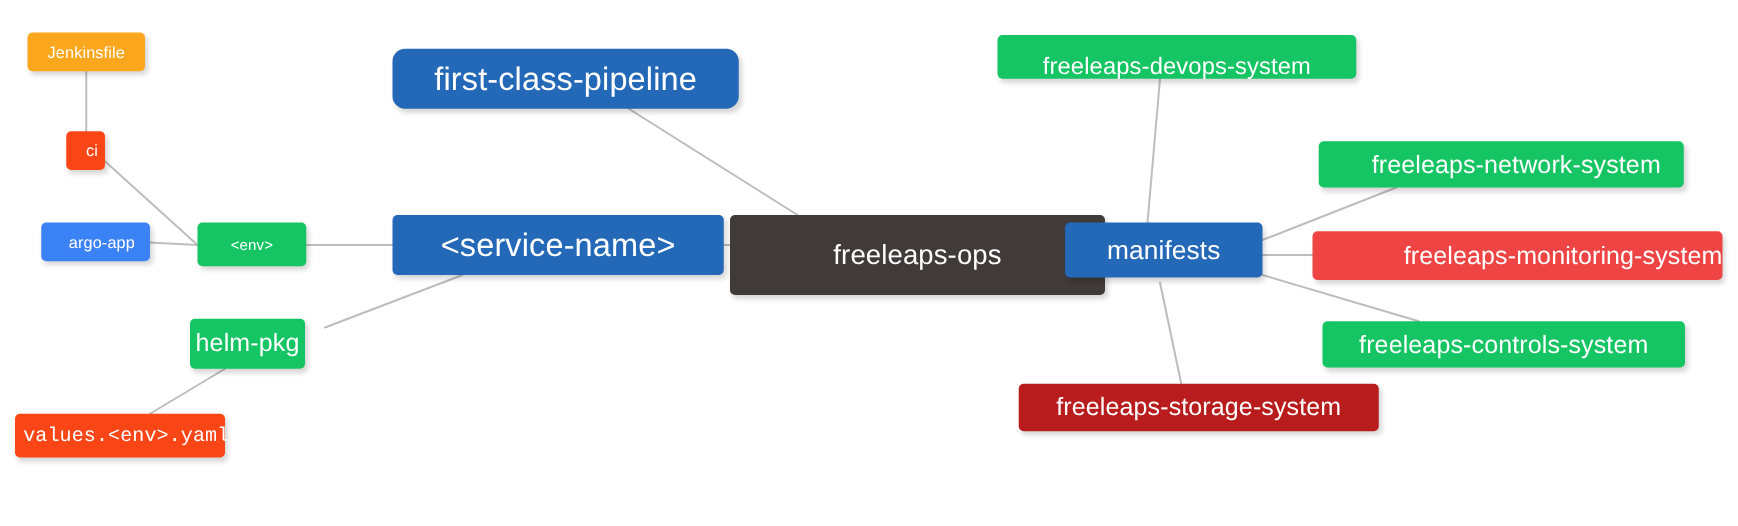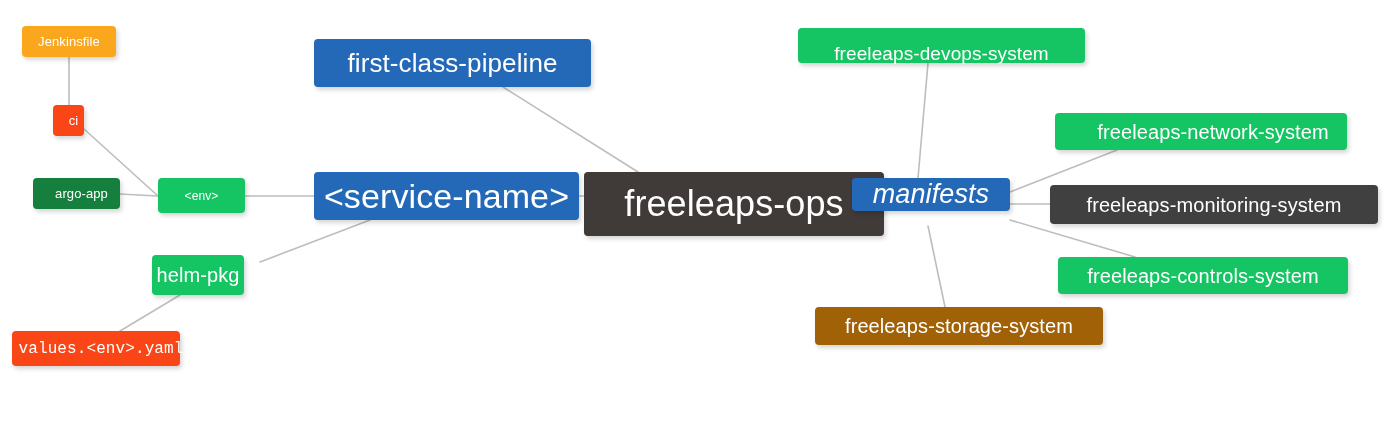--- a/index.html
+++ b/index.html
@@ -67,53 +67,53 @@
       <line x1="1010" y1="220" x2="1135" y2="257" stroke="#bdbdbd" stroke-width="1.6" stroke-linecap="round"></line>
       <line x1="928" y1="226" x2="945" y2="307" stroke="#bdbdbd" stroke-width="1.6" stroke-linecap="round"></line>
     </svg>
   <div id="node-layer">
       <div class="node n-orange" style="left: 22px; top: 26px; width: 94px; height: 31px; font-size: 13px; background: rgb(251, 167, 29);">
         <span>Jenkinsfile</span>
       </div>
       <div class="node n-red" style="left: 53px; top: 105px; width: 31px; height: 31px; font-size: 13px; background: rgb(250, 70, 22);">
         <span>ci</span>
       </div>
-      <div class="node n-red" style="left: 33px; top: 178px; width: 87px; height: 31px; font-size: 13px; background: #15803d; text-align: center;">
+      <div class="node n-red" style="left: 33px; top: 178px; width: 87px; height: 31px; font-size: 13px; background: #3b82f6; text-align: center;">
         <span>argo-app</span>
       </div>
       <div class="node n-green" style="left: 158px; top: 178px; width: 87px; height: 35px; font-size: 12px; background: rgb(21, 196, 98);">
         <span>&lt;env&gt;</span>
       </div>
       <div class="node n-green" style="left: 152px; top: 255px; width: 92px; height: 40px; font-size: 20px; background: rgb(21, 196, 98);">
         <span>helm-pkg</span>
       </div>
       <div class="node n-red" style="left: 12px; top: 331px; width: 168px; height: 35px; font-size: 16px; background: rgb(250, 70, 22); font-family: Liberation Mono, monospace;">
         <span>values.&lt;env&gt;.yaml</span>
       </div>
-      <div class="node n-blue" style="left: 314px; top: 39px; width: 277px; height: 48px; font-size: 26px; background: rgb(36, 104, 184);">
+      <div class="node n-blue" style="left: 314px; top: 39px; width: 277px; height: 48px; font-size: 26px; background: rgb(36, 104, 184); border-radius: 10px;">
         <span>first-class-pipeline</span>
       </div>
-      <div class="node n-blue" style="left: 314px; top: 172px; width: 265px; height: 48px; font-size: 34px; background: rgb(36, 104, 184);">
+      <div class="node n-blue" style="left: 314px; top: 172px; width: 265px; height: 48px; font-size: 26px; background: rgb(36, 104, 184);">
         <span>&lt;service-name&gt;</span>
       </div>
-      <div class="node n-root" style="left: 584px; top: 172px; width: 300px; height: 64px; font-size: 36px; background: rgb(64, 59, 56);">
+      <div class="node n-root" style="left: 584px; top: 172px; width: 300px; height: 64px; font-size: 22px; background: rgb(64, 59, 56);">
         <span>freeleaps-ops</span>
       </div>
-      <div class="node n-blue" style="left: 852px; top: 178px; width: 158px; height: 33px; font-size: 27px; background: rgb(36, 104, 184); font-style: italic;">
+      <div class="node n-blue" style="left: 852px; top: 178px; width: 158px; height: 44px; font-size: 21px; background: rgb(36, 104, 184);">
         <span>manifests</span>
       </div>
       <div class="node n-green" style="left: 798px; top: 28px; width: 287px; height: 35px; font-size: 19px; background: rgb(21, 196, 98); align-items: flex-end;">
         <span>freeleaps-devops-system</span>
       </div>
       <div class="node n-green" style="left: 1055px; top: 113px; width: 292px; height: 37px; font-size: 20px; background: rgb(21, 196, 98); padding-left: 24px;">
         <span>freeleaps-network-system</span>
       </div>
-      <div class="node n-green" style="left: 1050px; top: 185px; width: 328px; height: 39px; font-size: 20px; background: #404040;">
+      <div class="node n-green" style="left: 1050px; top: 185px; width: 328px; height: 39px; font-size: 20px; background: #ef4444; justify-content: flex-end;">
         <span>freeleaps-monitoring-system</span>
       </div>
       <div class="node n-green" style="left: 1058px; top: 257px; width: 290px; height: 37px; font-size: 20px; background: rgb(21, 196, 98); align-items: center;">
         <span>freeleaps-controls-system</span>
       </div>
-      <div class="node n-green" style="left: 815px; top: 307px; width: 288px; height: 38px; font-size: 20px; background: #a16207;">
+      <div class="node n-green" style="left: 815px; top: 307px; width: 288px; height: 38px; font-size: 20px; background: #b91c1c;">
         <span>freeleaps-storage-system</span>
       </div>
     </div>
 </div>
 
 </body></html>

